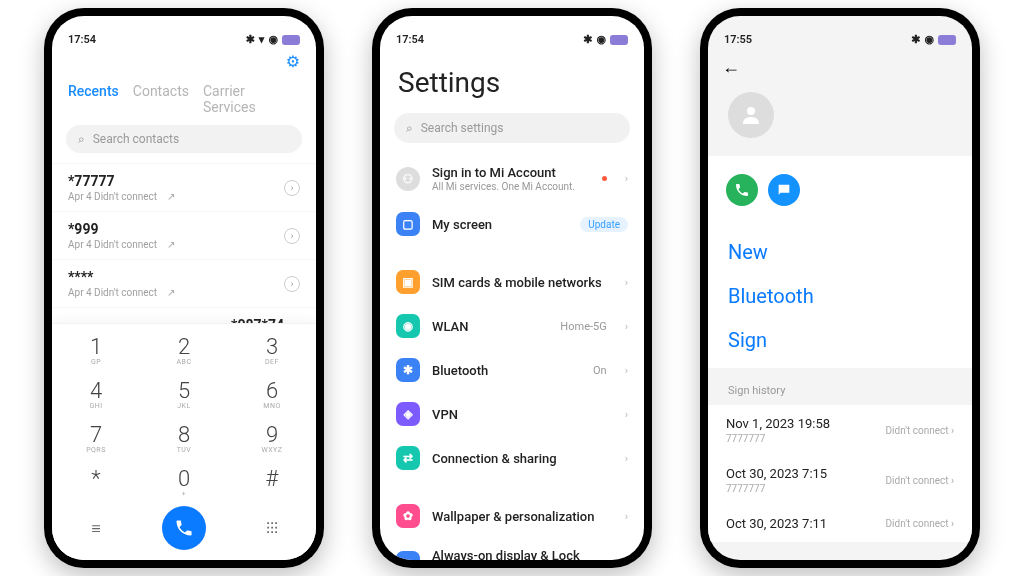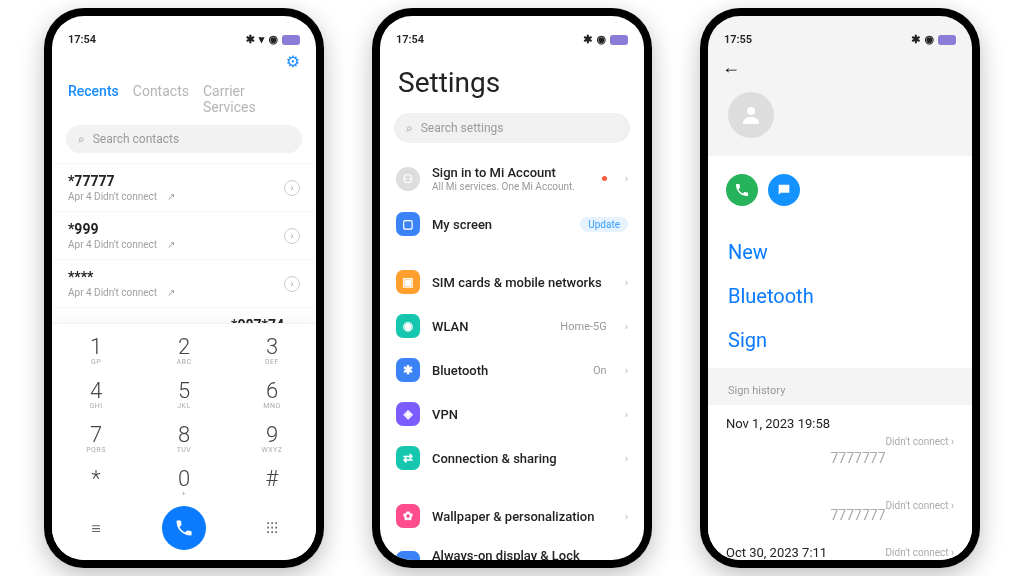--- a/index.html
+++ b/index.html
@@ -59,21 +59,21 @@
   .numrow { display:flex; align-items:center; padding:18px 18px; gap:10px;}
   .numrow .phnum { flex:1; font-size:15px; color:#222;}
   .circ { width:32px;height:32px;border-radius:50%;display:flex;align-items:center;justify-content:center;color:#fff;}
   .circ.green{background:#27b35b;} .circ.blue{background:#1493ff;}
   .actions { background:#fff; padding:6px 0;}
   .actrow { padding:10px 20px; font-size:20px; color:#0a7aff;}
   .sect-head { padding:16px 20px 8px; font-size:11px; color:#999;}
   .histrow { background:#fff; display:flex; align-items:center; padding:11px 18px;}
   .histrow .hl { flex:1;}
   .histrow .hl .hd { font-size:13px; color:#222;}
-  .histrow .hl .hs { font-size:14px; color:#aaa; margin-top:19px;text-align:right;}
+  .histrow .hl .hs { font-size:10px; color:#aaa; margin-top:2px;}
   .histrow .hr { font-size:10px; color:#aaa;}
 </style>
 </head>
 <body>
 
 <div class="phone">
   <div class="screen">
     <div class="statusbar">
       <span>17:54</span>
       <div class="icons">
@@ -311,20 +311,21 @@
     <div class="sect-head">Sign history</div>
     <div class="histrow">
       <div class="hl">
           <div class="hd">Nov 1, 2023 19:58</div>
           <div class="hs">7777777</div>
         </div>
       <div class="hr"><span>Didn't connect</span> <span>›</span></div>
     </div>
     <div class="histrow">
       <div class="hl">
+          <div class="hd">Oct 30, 2023 7:15</div>
           <div class="hs">7777777</div>
         </div>
       <div class="hr"><span>Didn't connect</span> <span>›</span></div>
     </div>
     <div class="histrow">
       <div class="hl">
           <div class="hd">Oct 30, 2023 7:11</div>
         </div>
       <div class="hr"><span>Didn't connect</span> <span>›</span></div>
     </div>

